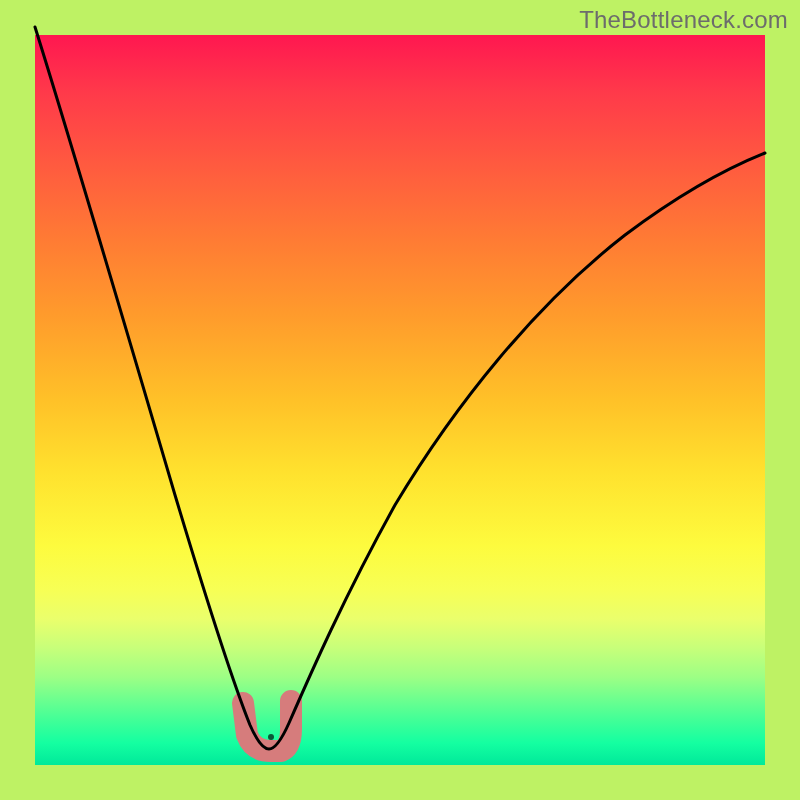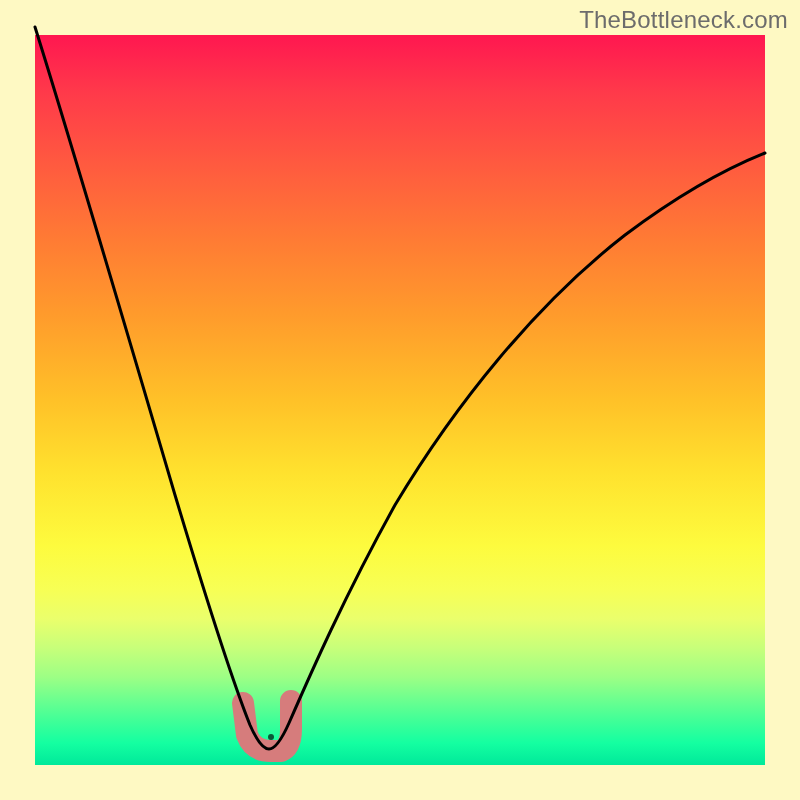--- a/index.html
+++ b/index.html
@@ -10,21 +10,21 @@
     background: #000;
     overflow: hidden;
     font-family: Arial, Helvetica, sans-serif;
   }
   .frame {
     position: absolute;
     left: 0;
     top: 0;
     width: 800px;
     height: 800px;
-    background: #fef9c3;
+    background: #bef264;
   }
   .plot-area {
     position: absolute;
     left: 35px;
     top: 35px;
     width: 730px;
     height: 730px;
     background: linear-gradient(to bottom,
       #ff1750 0%,
       #ff3a4a 8%,

